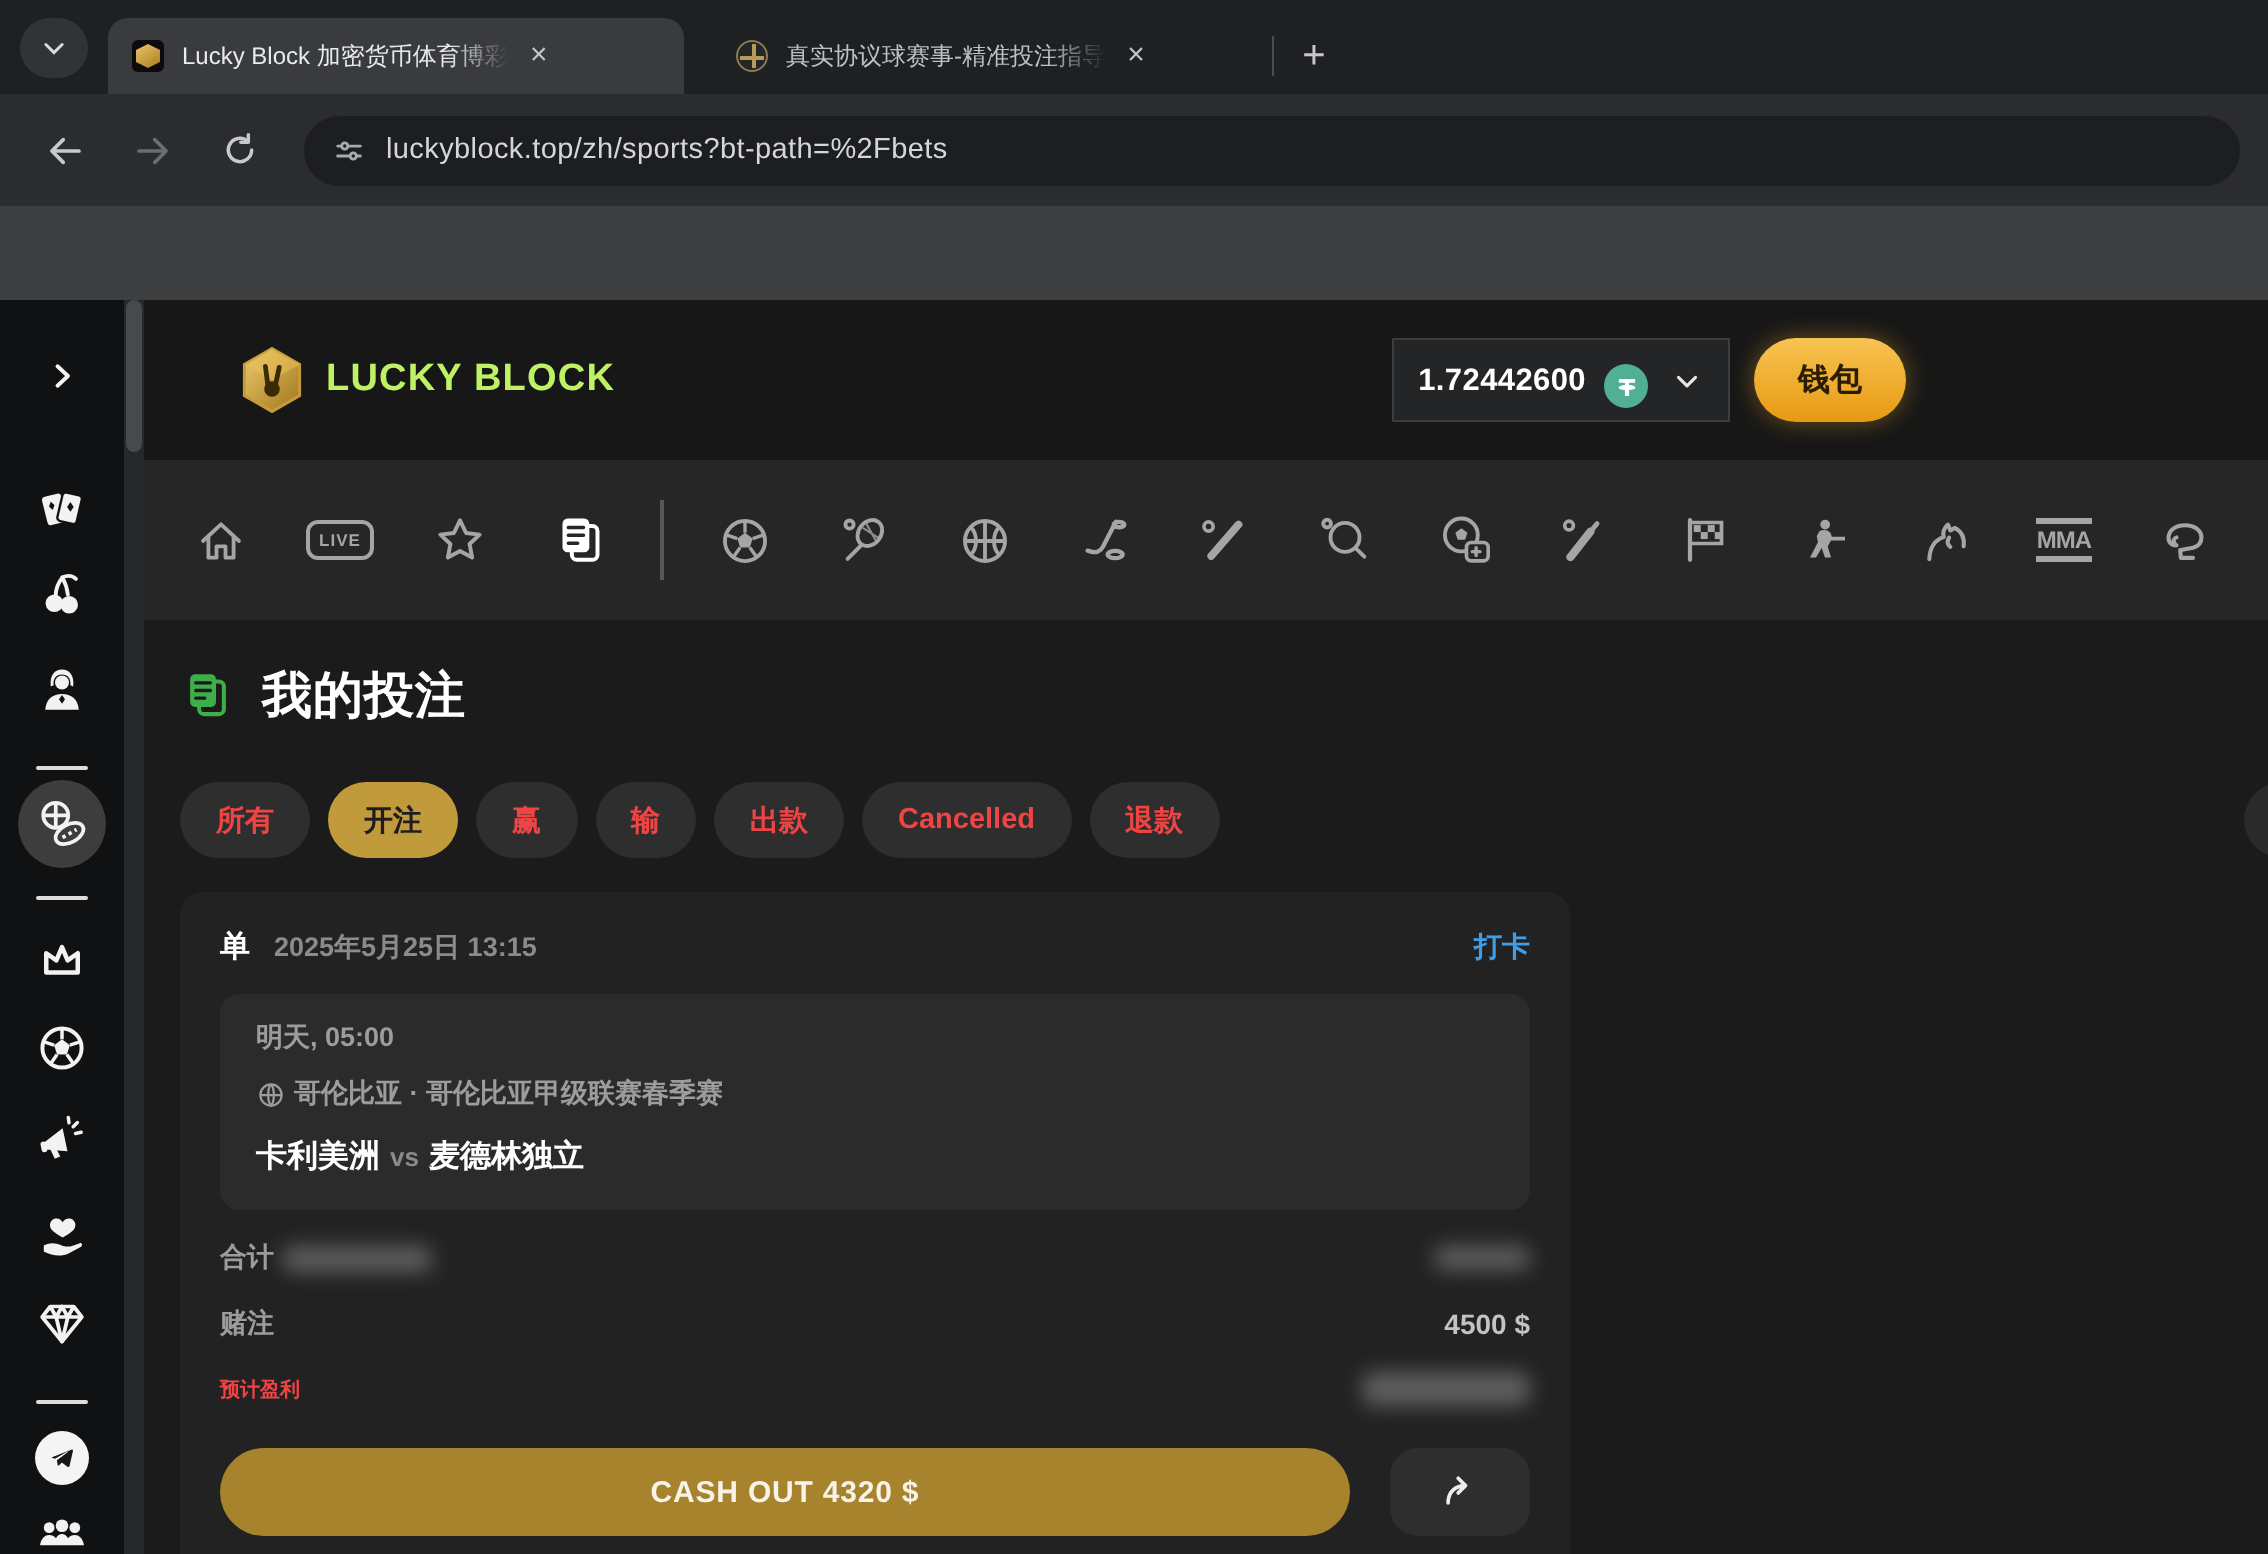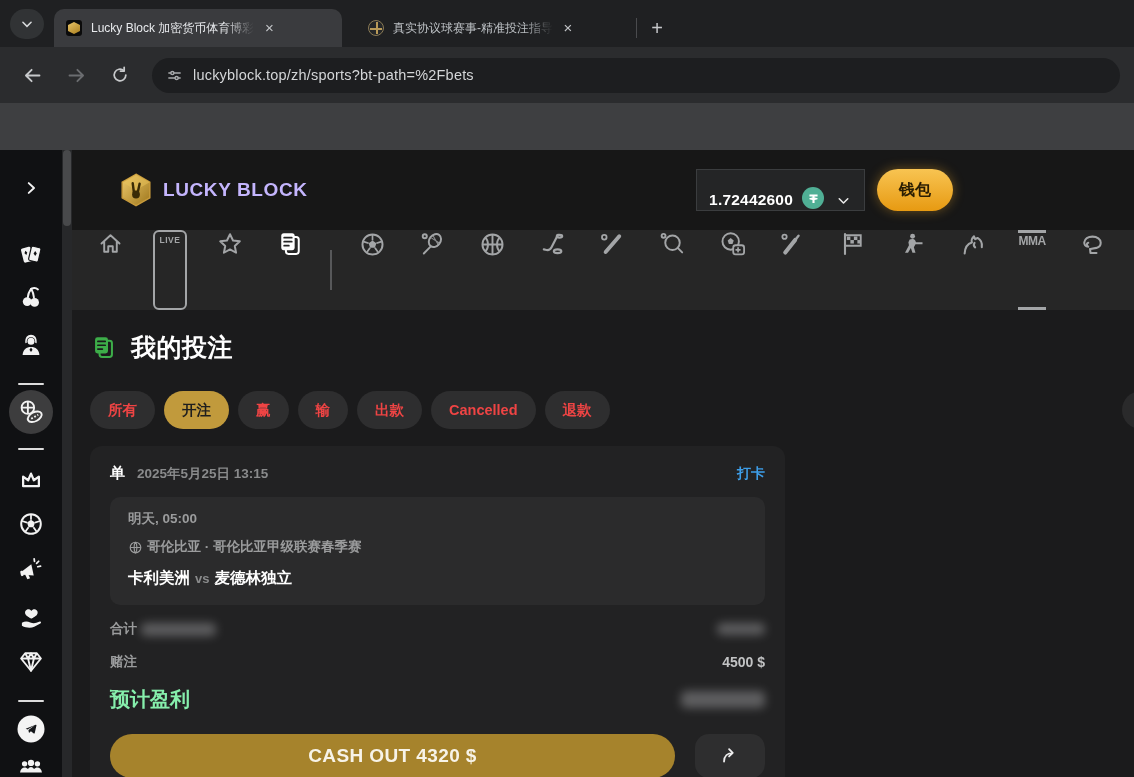--- a/index.html
+++ b/index.html
@@ -40,33 +40,33 @@
   .side-div { position:absolute; left:50%; transform:translate(-50%,-50%); width:26px; height:2px; background:#DCDCDC; border-radius:1px; }
   .sports-active { width:44px; height:44px; border-radius:22px; background:#3D3D3E; display:flex; align-items:center; justify-content:center; }
   .tg-circle { width:27px; height:27px; border-radius:14px; background:#F4F4F4; display:flex; align-items:center; justify-content:center; }
 
   .vscroll { width:10px; background:#27282A; position:relative; flex:none; }
   .vthumb { position:absolute; top:0; left:1px; width:8px; height:76px; background:#48494B; border-radius:4px; }
 
   .main { flex:1; min-width:0; }
   .site-header { height:80px; background:#171717; display:flex; align-items:center; padding-left:46px; padding-right:181px; }
   .brand { display:flex; align-items:center; }
-  .brand-text { color:#c4b5fd; font-size:19px; font-weight:800; letter-spacing:.6px; margin-left:9px; }
+  .brand-text { color:#bef264; font-size:19px; font-weight:800; letter-spacing:.6px; margin-left:9px; }
   .hdr-right { margin-left:auto; display:flex; align-items:center; }
   .balance-box { height:42px; border:1px solid #3B3D3F; background:#242526; border-radius:0;
-    display:flex; align-items:flex-end; padding:1px 12px; }
+    display:flex; align-items:flex-start; padding:12px 12px; }
   .balance-num { color:#FFF; font-weight:800; font-size:15.5px; letter-spacing:.2px; }
   .usdt { width:22px; height:22px; border-radius:11px; background:#50AF95; margin-left:9px;
     display:flex; align-items:center; justify-content:center; flex:none; }
   .wallet-btn { margin-left:12px; height:42px; padding:0 22px; border-radius:21px;
     background:linear-gradient(180deg,#F8C452,#E79A12); color:#2A1D03; font-size:16px; font-weight:800;
     display:flex; align-items:center; box-shadow:0 0 12px rgba(240,170,40,.4); }
 
   .sports-nav { height:80px; background:#262626; display:flex; align-items:center; padding-left:8px; }
-  .nav-slot { width:60px; height:80px; display:flex; justify-content:center; color:#A3A5A7; flex:none; }
+  .nav-slot { width:60px; height:80px; display:flex; align-items:center; justify-content:center; color:#A3A5A7; flex:none; }
   .nav-slot.on { color:#FFFFFF; }
   .nav-div { width:22px; height:80px; display:flex; align-items:center; justify-content:center; flex:none; }
   .nav-div i { width:1.5px; height:40px; background:#57585A; }
   .live-badge { border:2px solid currentColor; border-radius:6px; font-size:8.5px; font-weight:800;
     padding:3px 5px; letter-spacing:.5px; }
   .mma-badge { border-top:3px solid currentColor; border-bottom:3px solid currentColor; font-size:12px;
     font-weight:800; padding:1px 0; letter-spacing:-.5px; }
 
   .content { padding-left:18px; position:relative; }
   .page-title-row { display:flex; align-items:center; margin-top:21px; }
@@ -84,29 +84,29 @@
   .bc-date { color:#8A8B8C; font-size:13.5px; font-weight:700; margin-left:12px; }
   .bc-link { margin-left:auto; color:#3E9EE8; font-size:14px; font-weight:700; }
   .match-box { margin-top:14px; background:#2B2B2C; border-radius:10px; padding:13px 18px 16px; }
   .m-time { color:#9B9C9D; font-size:13.5px; font-weight:700; }
   .m-league { display:flex; align-items:center; margin-top:10px; color:#9B9C9D; }
   .m-league span { font-size:13.5px; font-weight:600; margin-left:4px; }
   .m-teams { margin-top:12px; color:#FFF; font-size:15.5px; font-weight:800; }
   .m-vs { color:#8A8B8C; font-size:13px; font-weight:700; padding:0 5px; }
   .t-row { display:flex; align-items:center; margin-top:15px; }
   .t-label { color:#9B9C9D; font-size:13.5px; font-weight:700; }
-  .t-label.big { color:#86efac; font-size:20px; font-weight:800; }
+  .t-label.big { color:#ef4444; font-size:10px; font-weight:800; }
   .t-value { margin-left:auto; color:#C2C3C4; font-size:14px; font-weight:800; }
   .blob { background:#909092; border-radius:5px; filter:blur(5px); opacity:.55; }
   .blob.b1 { width:75px; height:13px; margin-left:4px; }
   .blob.b2 { width:48px; height:12px; margin-left:auto; }
   .blob.b3 { width:84px; height:17px; margin-left:auto; }
   .btn-row { display:flex; align-items:center; margin-top:21px; }
   .cashout { width:565px; height:44px; border-radius:22px; background:#A6832C; color:#F7F3E8;
-    font-size:19px; font-weight:800; letter-spacing:.4px; display:flex; align-items:center; justify-content:center; }
+    font-size:15px; font-weight:800; letter-spacing:.4px; display:flex; align-items:center; justify-content:center; }
   .share-btn { width:70px; height:44px; margin-left:20px; border-radius:14px; background:#2E2E2F;
     display:flex; align-items:center; justify-content:center; }
 
   svg { display:block; }
 </style>
 </head>
 <body>
 
 <div class="tabbar">
   <div class="tab-search">

